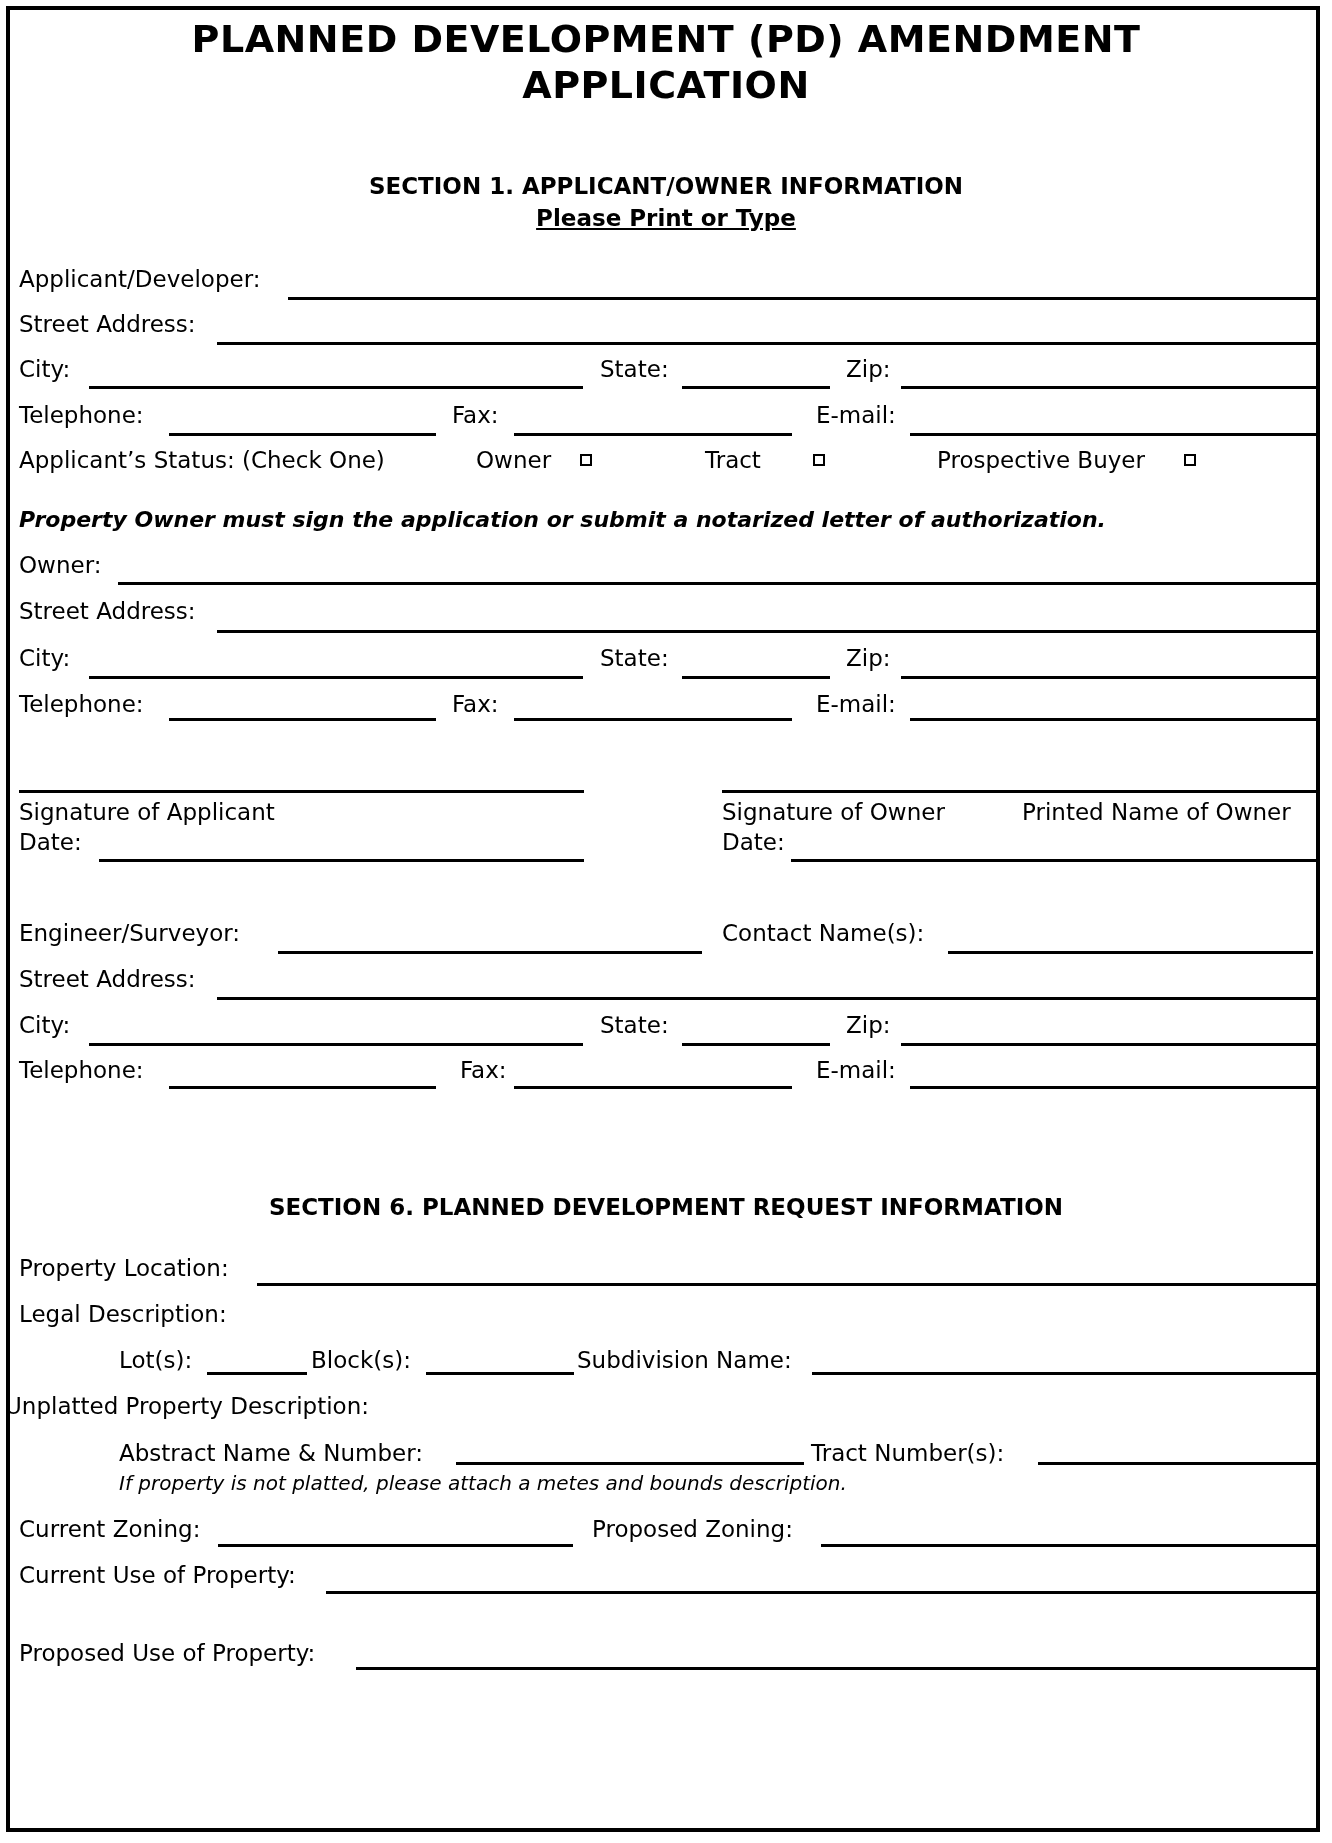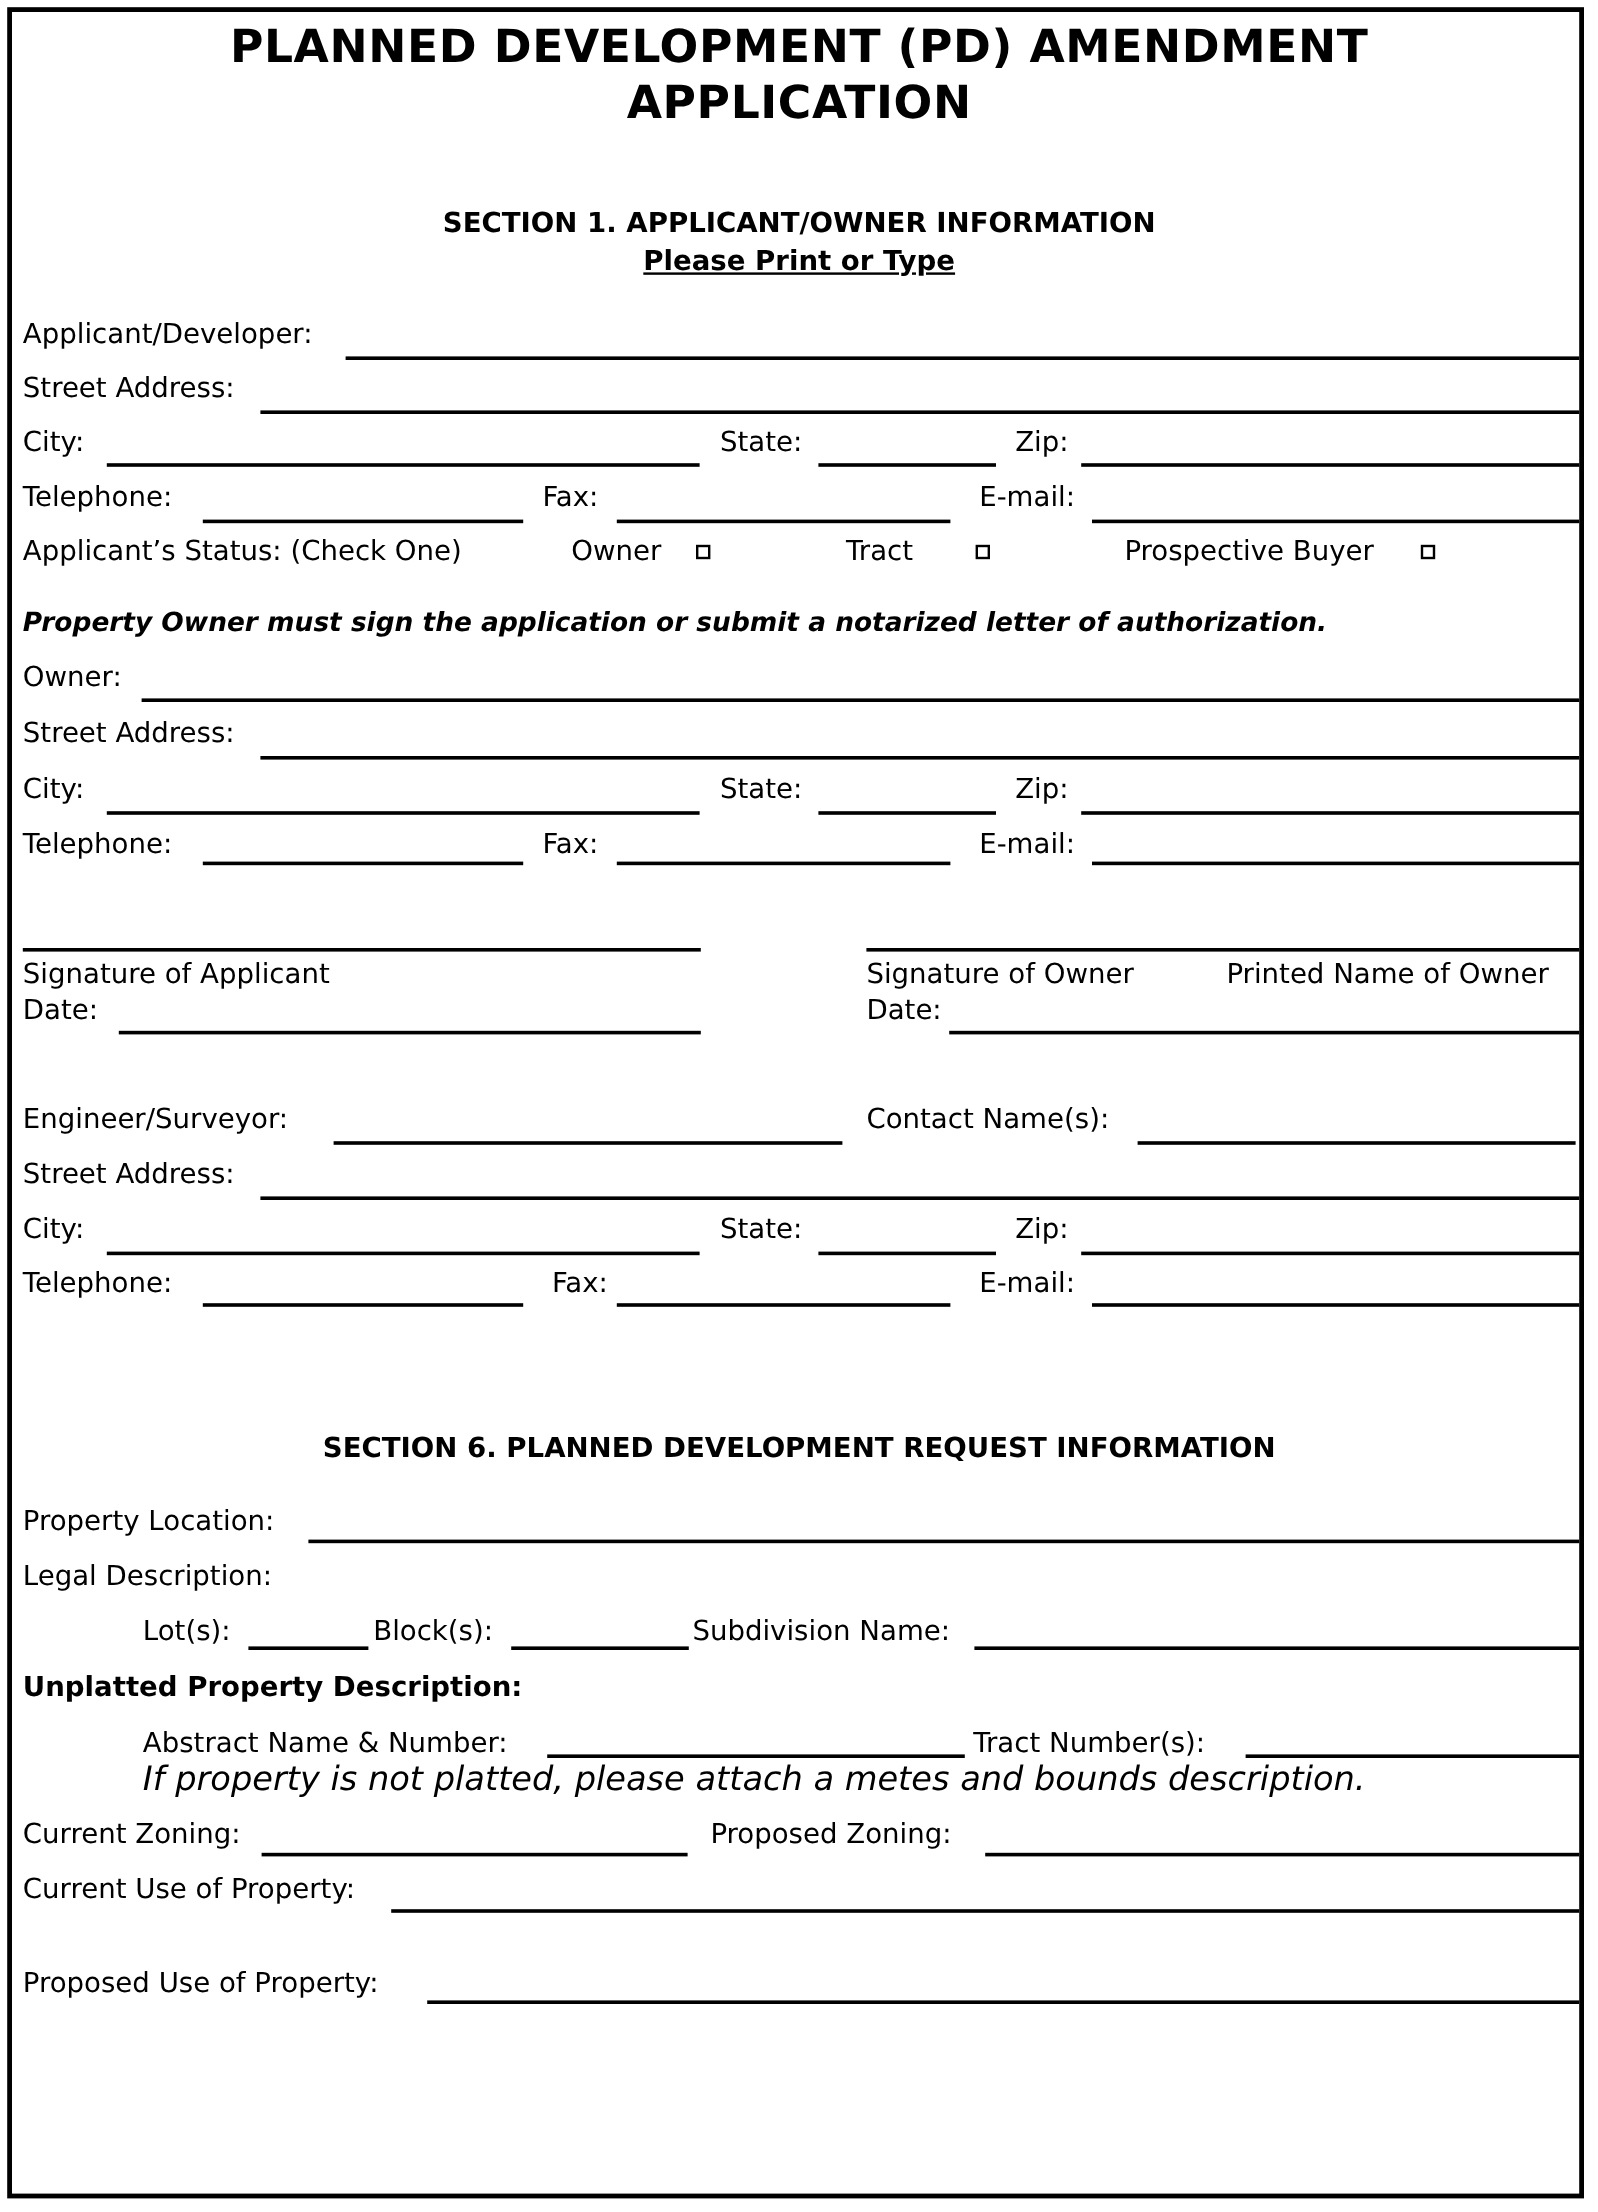--- a/index.html
+++ b/index.html
@@ -117,27 +117,27 @@
 
 <div class="t" style="left:19px;top:1301px;">Legal Description:</div>
 
 <div class="t" style="left:119px;top:1347px;">Lot(s):</div>
 <div class="ln" style="left:207px;top:1372px;width:100px;"></div>
 <div class="t" style="left:311px;top:1347px;">Block(s):</div>
 <div class="ln" style="left:426px;top:1372px;width:148px;"></div>
 <div class="t" style="left:577px;top:1347px;">Subdivision Name:</div>
 <div class="ln" style="left:812px;top:1372px;width:504px;"></div>
 
-<div class="t" style="left:19px;top:1393px;font-weight:bold;">Unplatted Property Description:</div>
+<div class="t" style="left:5px;top:1393px;">Unplatted Property Description:</div>
 
 <div class="t" style="left:119px;top:1440px;">Abstract Name &amp; Number:</div>
 <div class="ln" style="left:456px;top:1462px;width:348px;"></div>
 <div class="t" style="left:811px;top:1440px;">Tract Number(s):</div>
 <div class="ln" style="left:1038px;top:1462px;width:278px;"></div>
-<div class="t it" style="left:119px;top:1470px;font-size:28px;">If property is not platted, please attach a metes and bounds description.</div>
+<div class="t it" style="left:119px;top:1470px;font-size:20px;">If property is not platted, please attach a metes and bounds description.</div>
 
 <div class="t" style="left:19px;top:1516px;">Current Zoning:</div>
 <div class="ln" style="left:218px;top:1544px;width:355px;"></div>
 <div class="t" style="left:592px;top:1516px;">Proposed Zoning:</div>
 <div class="ln" style="left:821px;top:1544px;width:495px;"></div>
 
 <div class="t" style="left:19px;top:1562px;">Current Use of Property:</div>
 <div class="ln" style="left:326px;top:1591px;width:990px;"></div>
 
 <div class="t" style="left:19px;top:1640px;">Proposed Use of Property:</div>

